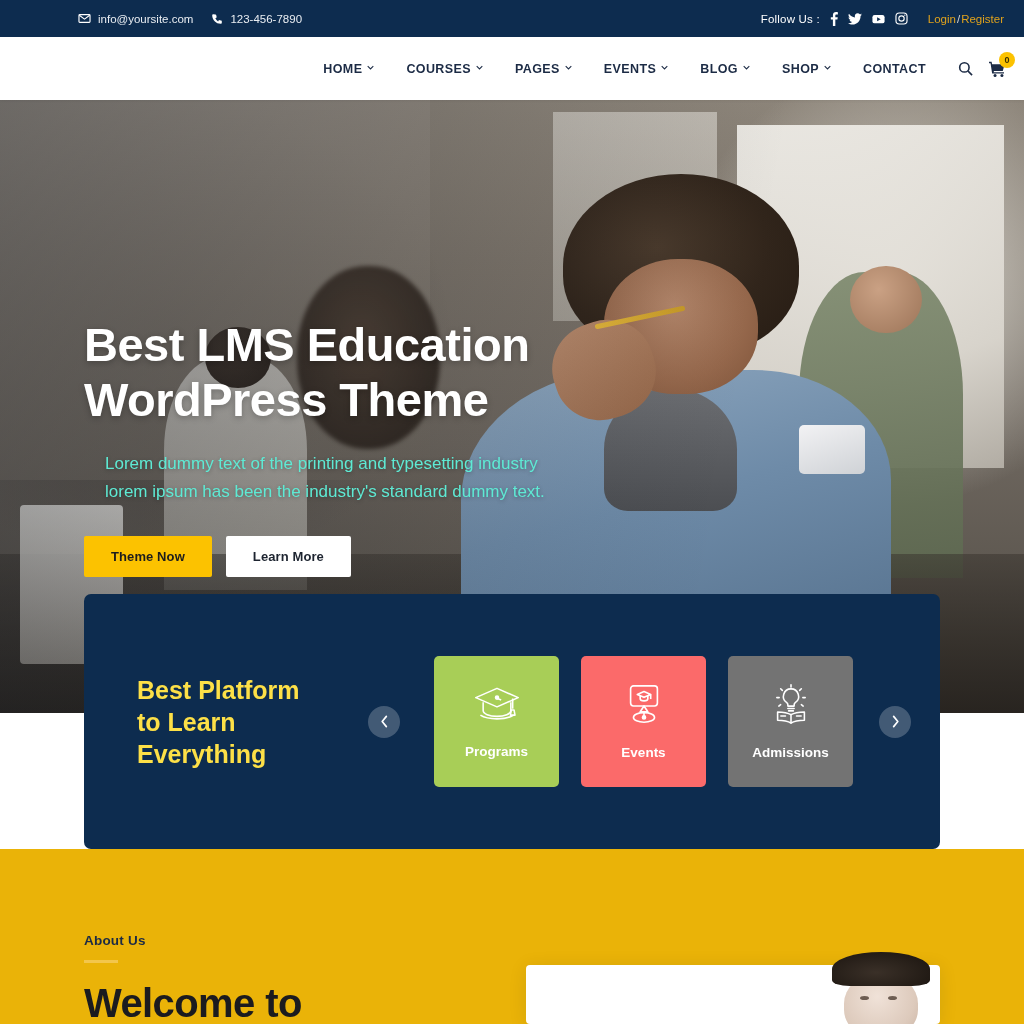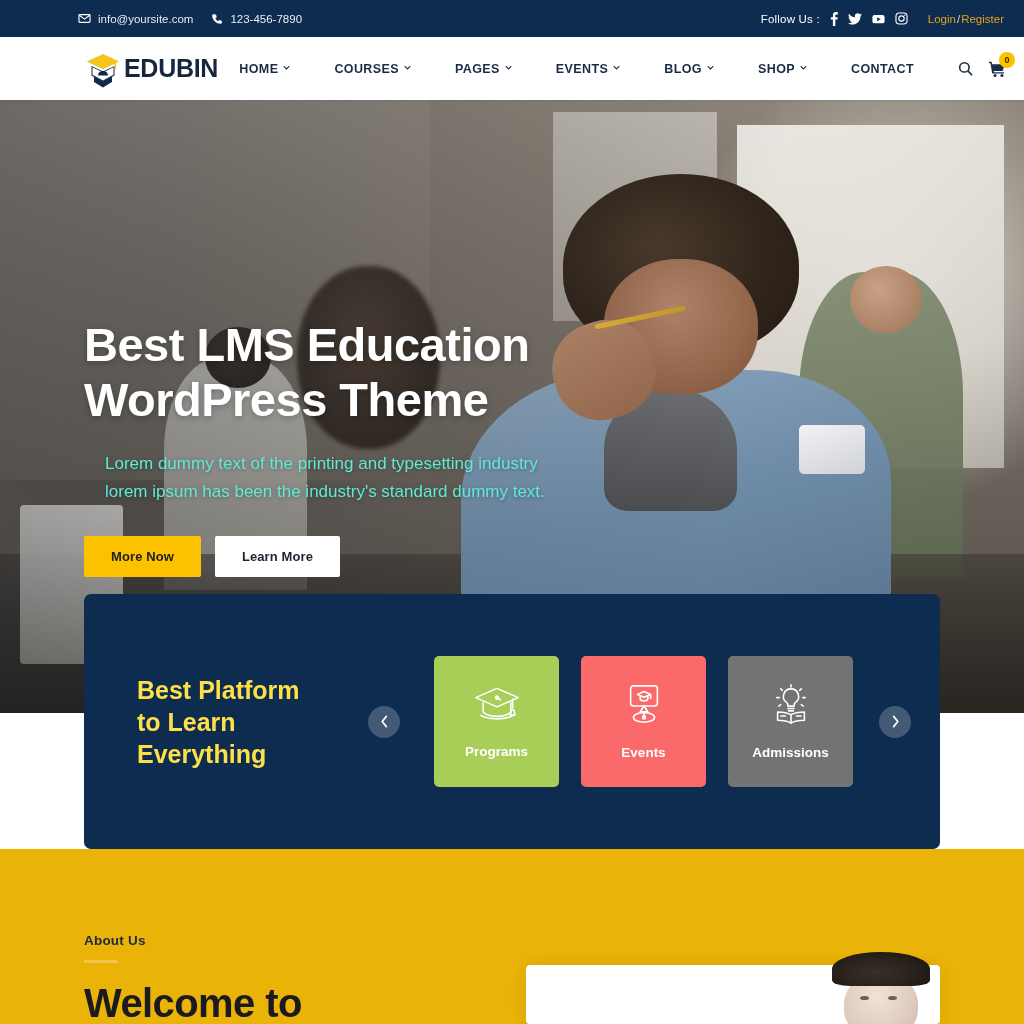--- a/index.html
+++ b/index.html
@@ -35,21 +35,21 @@
   .header {
     height:63px; background:#ffffff; display:flex; align-items:center;
     position:relative; z-index:30;
     box-shadow:0 1px 3px rgba(0,0,0,.06);
   }
   .logo { display:flex; align-items:center; padding-left:84px; gap:2px; cursor:pointer; }
   .logo-mark { width:38px; height:40px; position:relative; flex:none; }
   .logo-text {
     font-size:25px; font-weight:bold; color:#16263f; letter-spacing:-.3px;
   }
-  .nav { margin-left:auto; display:flex; align-items:center; padding-right:18px; gap:16px; }
+  .nav { margin-left:auto; display:flex; align-items:center; padding-right:18px; gap:4px; }
   .nav-item {
     display:flex; align-items:center; gap:5px;
     font-size:12.5px; font-weight:bold; color:#1c2b45;
     letter-spacing:.4px; padding:0 14px; cursor:pointer;
   }
   .chev { width:7px; height:7px; position:relative; top:-1px; }
   .nav-icons { display:flex; align-items:center; gap:16px; padding-left:14px; }
   .icon-btn { cursor:pointer; position:relative; display:flex; color:#1c2b45; }
   .cart-badge {
     position:absolute; top:-9px; right:-9px;
@@ -303,34 +303,20 @@
       </div>
       <div class="auth">
         <a>Login</a>
         <span class="sep">/</span>
         <a>Register</a>
       </div>
     </div>
   </div>
 
   <div class="header">
-    <div class="logo">
-      <span class="logo-mark">
-        <svg width="38" height="40" viewBox="0 0 38 40">
-          <path d="M19 22.5 7.5 17v9.5L19 33l11.5-6.5V17z" fill="#132a46"></path>
-          <path d="M19 23.5 8.5 18.2v7.6L19 31.6l10.5-5.8v-7.6z" fill="#ffffff"></path>
-          <path d="M10 27.5 19 32.5l9-5v5.5L19 38.5l-9-5.5z" fill="#132a46"></path>
-          <path d="M19 5 3.8 12 19 19l15.2-7z" fill="#f5c518"></path>
-          <path d="M19 19 3.8 12l-.8.4L19 20l16-7.6-.8-.4z" fill="#e0ac08"></path>
-          <rect x="30.6" y="12.3" width="1.5" height="8" rx=".7" fill="#f5c518"></rect>
-          <path d="M19 22c-3.2 0-5 2-5 4.5h10c0-2.5-1.8-4.5-5-4.5z" fill="#132a46"></path>
-        </svg>
-      </span>
-      <span class="logo-text">EDUBIN</span>
-    </div>
 
     <div class="nav">
       <div class="nav-item">
         <span>HOME</span>
         <svg class="chev" viewBox="0 0 10 7" fill="none" stroke="#1c2b45" stroke-width="1.5">
             <path d="M1 1.5 5 5.5 9 1.5"></path>
           </svg>
       </div>
       <div class="nav-item">
         <span>COURSES</span>
@@ -412,21 +398,21 @@
     <div class="hero-content">
       <div class="hero-title">
         <div>Best LMS Education</div>
         <div>WordPress Theme</div>
       </div>
       <div class="hero-sub">
         <span>Lorem dummy text of the printing and typesetting industry lorem ipsum</span>
         <span>has been the industry's standard dummy text.</span>
       </div>
       <div class="hero-btns">
-        <button class="btn btn-apply">More Now</button>
+        <button class="btn btn-apply">Theme Now</button>
         <button class="btn btn-learn">Learn More</button>
       </div>
     </div>
   </div>
 
   <div class="feature-panel">
     <div class="fp-heading">
       <div>Best Platform</div>
       <div>to Learn</div>
       <div>Everything</div>

